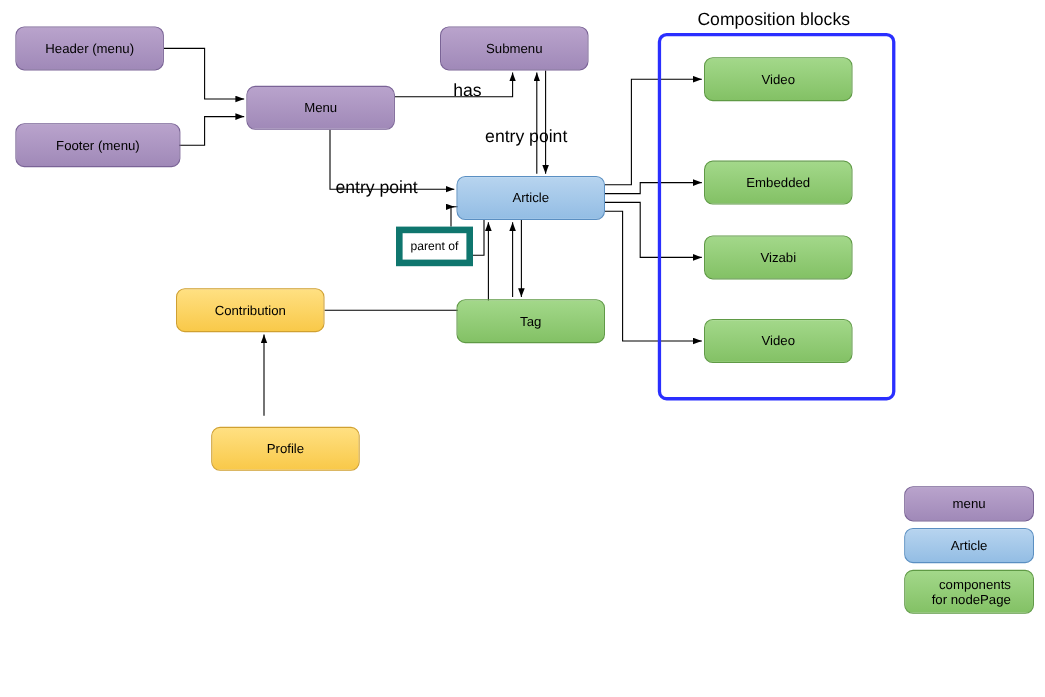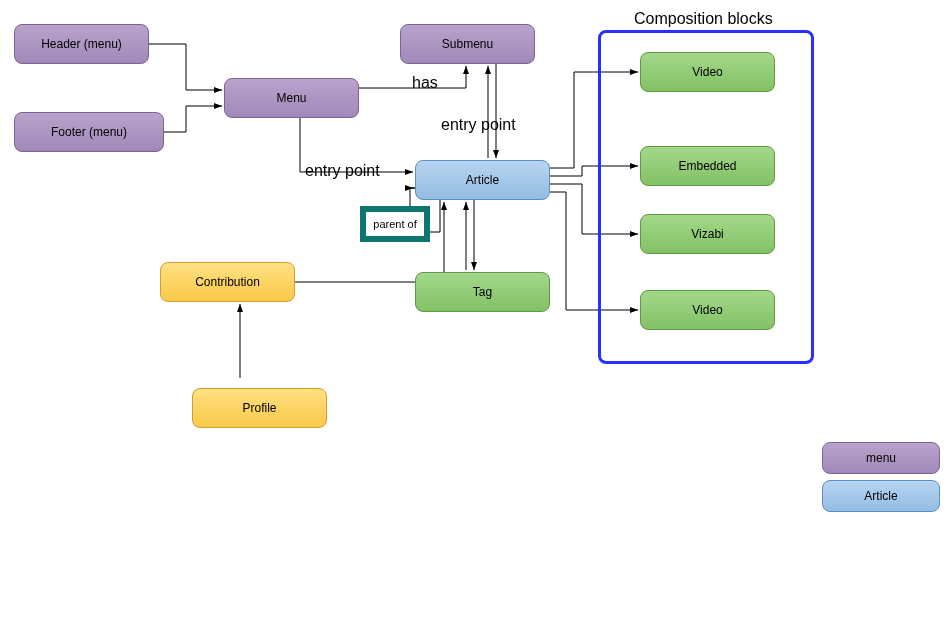--- a/index.html
+++ b/index.html
@@ -100,13 +100,16 @@
 <div class="compTitle" style="left:634px;top:10px">Composition blocks</div>
 <div class="compBox" style="left:598px;top:30px;width:210px;height:328px"></div>
 
 <div class="legend" style="position:absolute;left:822px;top:436px;width:118px">
   <div class="node purple" style="width:118px;height:32px">
       <span>menu</span>
     </div>
   <div class="node blue" style="width:118px;height:32px">
       <span>Article</span>
     </div>
+  <div class="node green" style="width:118px;height:40px">
+      <span>components for nodePage</span>
+    </div>
 </div>
 
 </body></html>

